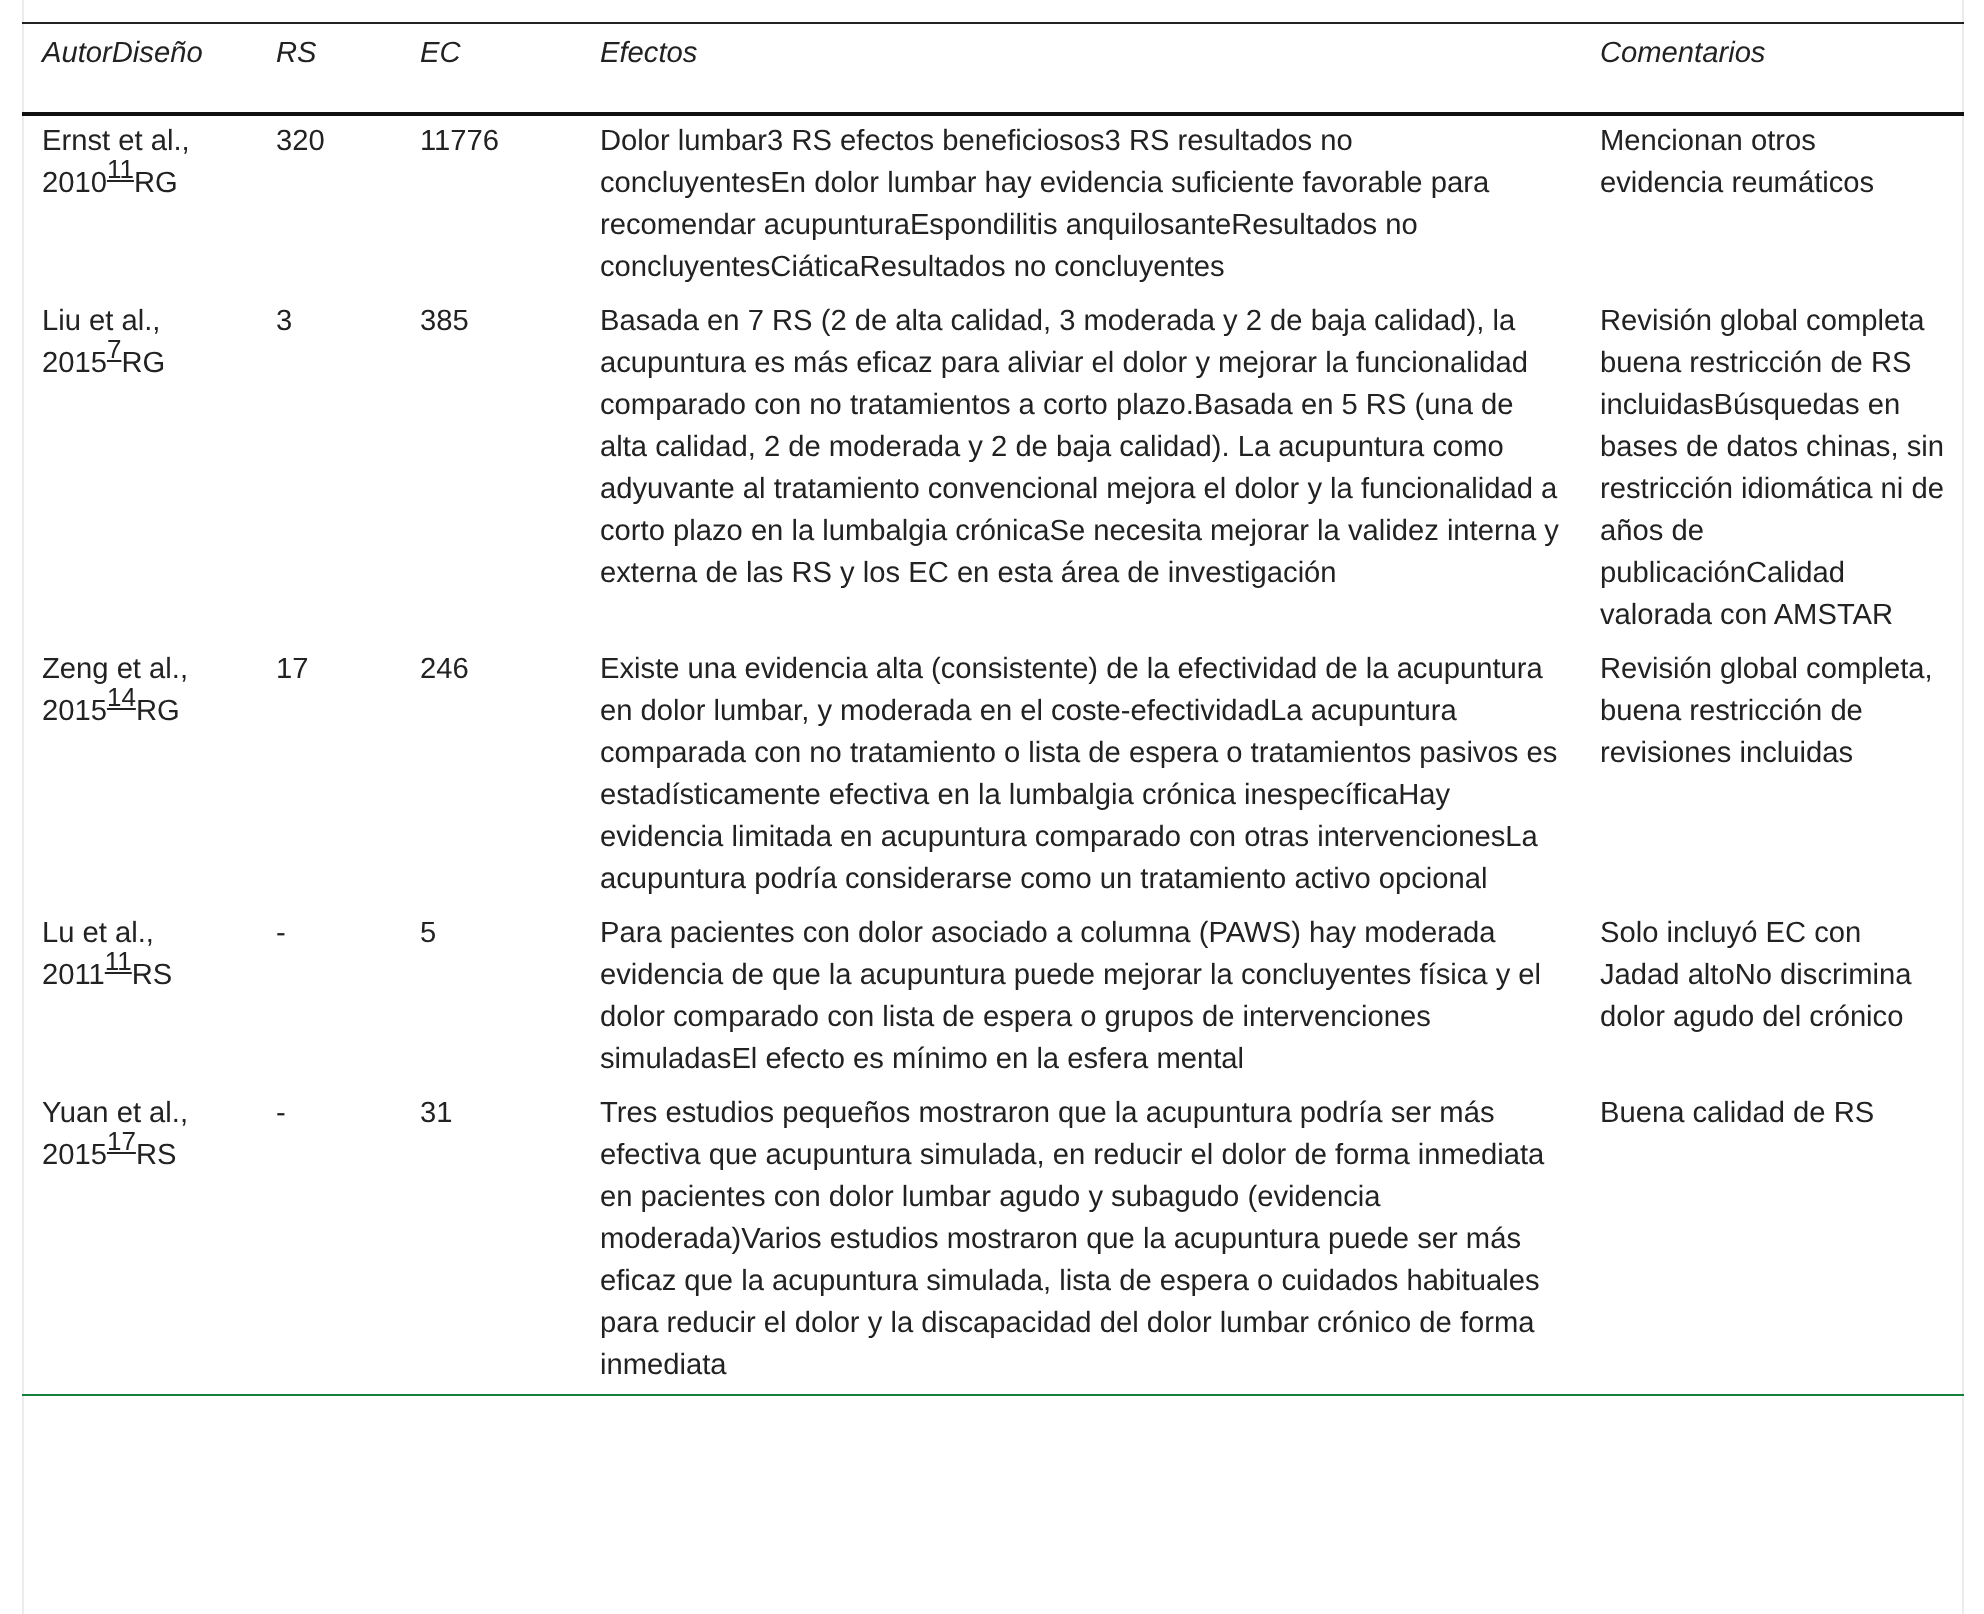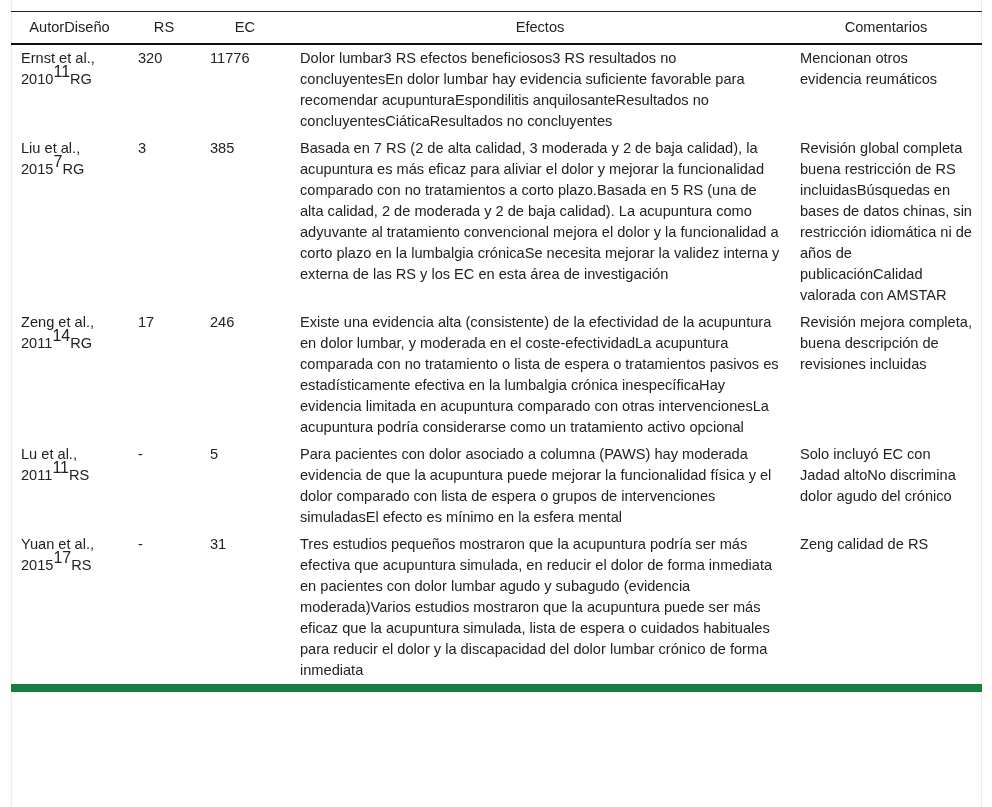--- a/index.html
+++ b/index.html
@@ -33,44 +33,46 @@
     border-collapse: collapse;
     table-layout: fixed;
     font-size: 14.6px;
     line-height: 21px;
   }
   table.data-table thead tr {
     border-top: 1px solid #222;
     border-bottom: 2px solid #111;
   }
   table.data-table tbody tr:last-child {
-    border-bottom: 8px solid #15803d;
+    border-bottom: 1px solid #15803d;
     margin-left: 35px;
   }
   table.data-table th {
-    text-align: center;
+    text-align: left;
     font-weight: normal;
-    padding: 5px 10px 5px 10px;
+    padding: 5px 10px 18px 10px;
     vertical-align: top;
+    font-style: italic;
   }
   table.data-table td {
     padding: 3px 10px 3px 10px;
     vertical-align: top;
   }
   col.c-autor { width: 117px; }
   col.c-rs { width: 72px; }
   col.c-ec { width: 90px; }
   col.c-efectos { width: 500px; }
   col.c-coment { width: 192px; }
   sup {
-    font-size: 16px;
+    font-size: 13px;
     line-height: 0;
     position: relative;
     top: -1px;
     vertical-align: super;
+    text-decoration: underline;
   }
 </style>
 </head>
 <body>
 
 <div class="frame"></div>
 
 <table class="data-table">
   <colgroup>
     <col class="c-autor">
@@ -97,34 +99,34 @@
       <td>Mencionan otros evidencia reumáticos</td>
     </tr>
     <tr>
       <td><span>Liu et al., 2015</span><sup>7</sup><span>RG</span></td>
       <td>3</td>
       <td>385</td>
       <td>Basada en 7 RS (2 de alta calidad, 3 moderada y 2 de baja calidad), la acupuntura es más eficaz para aliviar el dolor y mejorar la funcionalidad comparado con no tratamientos a corto plazo.Basada en 5 RS (una de alta calidad, 2 de moderada y 2 de baja calidad). La acupuntura como adyuvante al tratamiento convencional mejora el dolor y la funcionalidad a corto plazo en la lumbalgia crónicaSe necesita mejorar la validez interna y externa de las RS y los EC en esta área de investigación</td>
       <td>Revisión global completa buena restricción de RS incluidasBúsquedas en bases de datos chinas, sin restricción idiomática ni de años de publicaciónCalidad valorada con AMSTAR</td>
     </tr>
     <tr>
-      <td><span>Zeng et al., 2011</span><sup>14</sup><span>RG</span></td>
+      <td><span>Zeng et al., 2015</span><sup>14</sup><span>RG</span></td>
       <td>17</td>
       <td>246</td>
       <td>Existe una evidencia alta (consistente) de la efectividad de la acupuntura en dolor lumbar, y moderada en el coste-efectividadLa acupuntura comparada con no tratamiento o lista de espera o tratamientos pasivos es estadísticamente efectiva en la lumbalgia crónica inespecíficaHay evidencia limitada en acupuntura comparado con otras intervencionesLa acupuntura podría considerarse como un tratamiento activo opcional</td>
-      <td>Revisión mejora completa, buena descripción de revisiones incluidas</td>
+      <td>Revisión global completa, buena restricción de revisiones incluidas</td>
     </tr>
     <tr>
       <td><span>Lu et al., 2011</span><sup>11</sup><span>RS</span></td>
       <td>-</td>
       <td>5</td>
-      <td>Para pacientes con dolor asociado a columna (PAWS) hay moderada evidencia de que la acupuntura puede mejorar la funcionalidad física y el dolor comparado con lista de espera o grupos de intervenciones simuladasEl efecto es mínimo en la esfera mental</td>
+      <td>Para pacientes con dolor asociado a columna (PAWS) hay moderada evidencia de que la acupuntura puede mejorar la concluyentes física y el dolor comparado con lista de espera o grupos de intervenciones simuladasEl efecto es mínimo en la esfera mental</td>
       <td>Solo incluyó EC con Jadad altoNo discrimina dolor agudo del crónico</td>
     </tr>
     <tr>
       <td><span>Yuan et al., 2015</span><sup>17</sup><span>RS</span></td>
       <td>-</td>
       <td>31</td>
       <td>Tres estudios pequeños mostraron que la acupuntura podría ser más efectiva que acupuntura simulada, en reducir el dolor de forma inmediata en pacientes con dolor lumbar agudo y subagudo (evidencia moderada)Varios estudios mostraron que la acupuntura puede ser más eficaz que la acupuntura simulada, lista de espera o cuidados habituales para reducir el dolor y la discapacidad del dolor lumbar crónico de forma inmediata</td>
-      <td>Zeng calidad de RS</td>
+      <td>Buena calidad de RS</td>
     </tr>
   </tbody>
 </table>
 
 </body></html>

